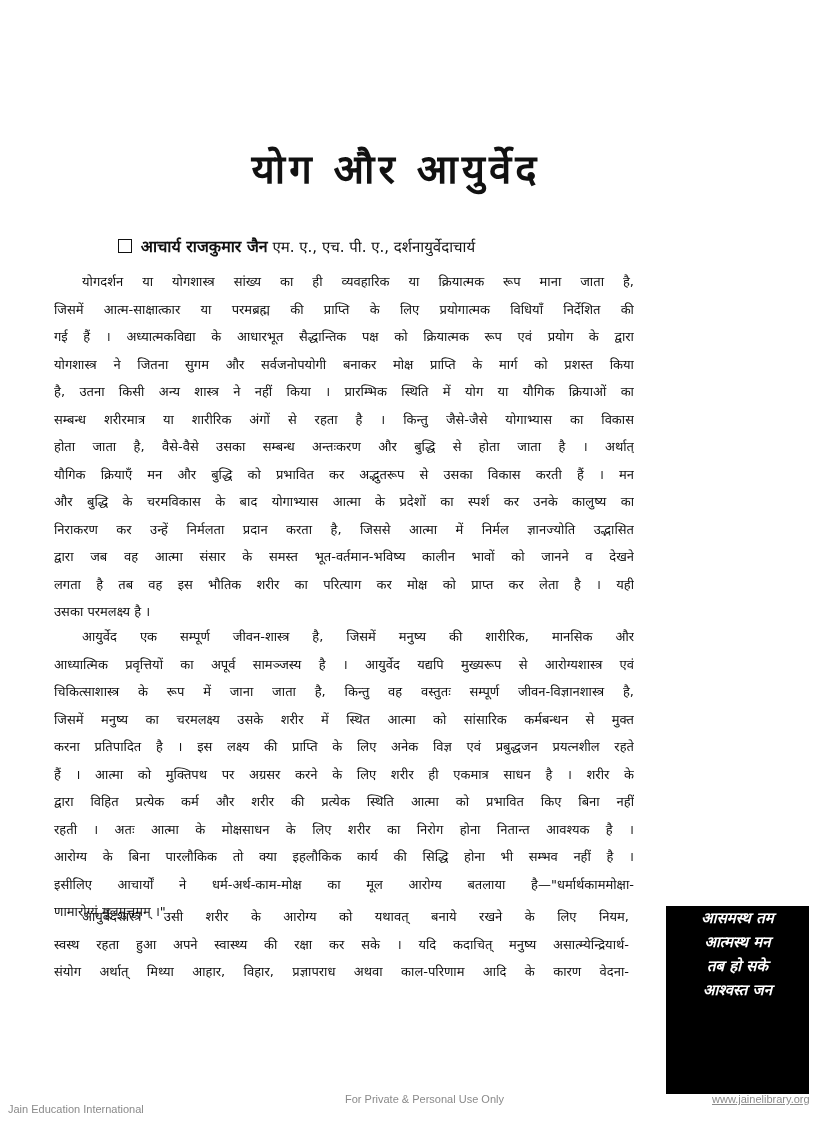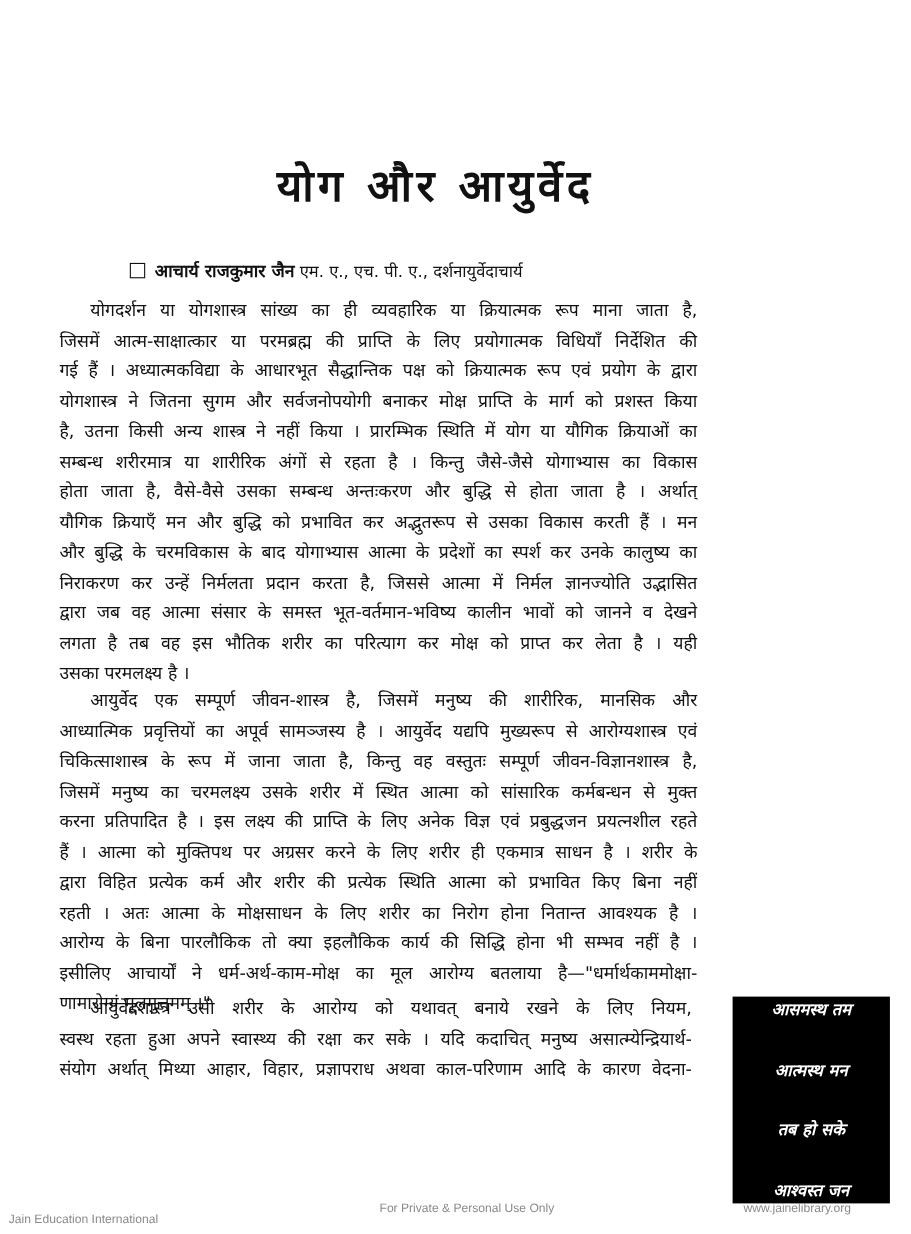--- a/index.html
+++ b/index.html
@@ -14,45 +14,45 @@
     margin: 0;
   }
   .byline {
     position: absolute; left: 118px; top: 205px; font-size: 15px; white-space: nowrap; margin-top: 30px;
   }
   .byline .box {
     display: inline-block; width: 12px; height: 12px; border: 1.5px solid #111;
     vertical-align: -1px; margin-right: 4px;
   }
   .byline .name { font-weight: bold; font-size: 16px; }
-  .para { position: absolute; left: 54px; width: 580px; font-size: 16px; }
+  .para { position: absolute; left: 54px; width: 580px; font-size: 13px; }
   .line {
     height: 27.5px; line-height: 27.5px; white-space: nowrap; overflow: hidden;
     text-align: justify; text-align-last: justify;
   }
   .line.last { text-align-last: left; }
   .line.indent { padding-left: 28px; }
   #p1 { top: 268px; }
   #p2 { top: 623px; }
   #p3 { top: 903px; width: 575px; }
   .quote-box {
     position: absolute; left: 666px; top: 906px; width: 143px; height: 188px;
     background: #000000; color: #ffffff;
-    display: flex; flex-direction: column; justify-content: space-between; align-items: center;
+    display: flex; flex-direction: column; justify-content: flex-start; align-items: center;
   }
   .quote-box .qline {
     font-size: 15px; font-weight: bold; line-height: 24px; font-style: italic; white-space: nowrap;
   }
   .footer {
     position: absolute; top: 1093px; font-family: "Liberation Sans", sans-serif;
     font-size: 11px; color: #8a8a8a;
   }
   #footer-left { left: 8px; margin-top: 10px; }
   #footer-center { left: 345px; }
-  #footer-right { left: 676px; }
+  #footer-right { left: 712px; text-decoration: underline; }
 </style>
 </head>
 <body>
 
 <h1 class="title">योग और आयुर्वेद</h1>
 
 <div class="byline">
   <span class="box"></span>
   <span class="name">आचार्य राजकुमार जैन</span>
   <span>एम. ए., एच. पी. ए., दर्शनायुर्वेदाचार्य</span>

